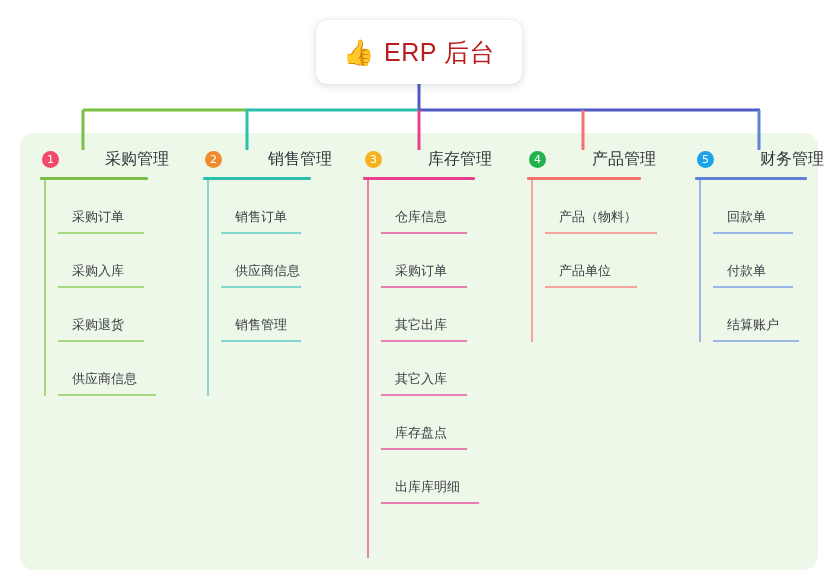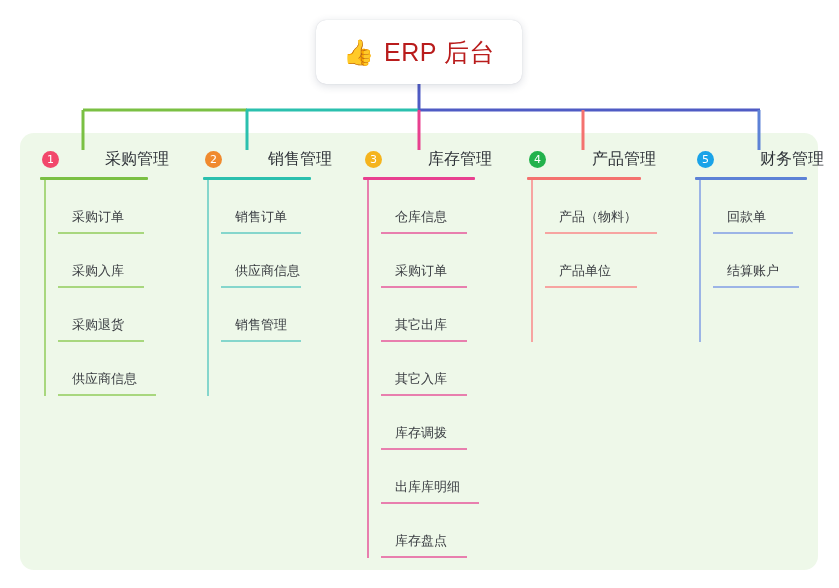--- a/index.html
+++ b/index.html
@@ -235,31 +235,27 @@
       </div>
       <div class="item">
         <span class="item-text">其它出库</span>
         <span class="item-rule" style="width:86px; background:#e87fae;"></span>
       </div>
       <div class="item">
         <span class="item-text">其它入库</span>
         <span class="item-rule" style="width:86px; background:#e87fae;"></span>
       </div>
       <div class="item">
-        <span class="item-text">库存调拨</span>
+        <span class="item-text">库存盘点</span>
         <span class="item-rule" style="width:86px; background:#e87fae;"></span>
       </div>
       <div class="item">
         <span class="item-text">出库库明细</span>
         <span class="item-rule" style="width:98px; background:#e87fae;"></span>
       </div>
-      <div class="item">
-        <span class="item-text">库存盘点</span>
-        <span class="item-rule" style="width:86px; background:#e87fae;"></span>
-      </div>
     </div>
   </div>
 
   <div class="branch" style="left:527px; top:148px;">
     <div class="branch-head">
       <span class="badge" style="background: rgb(34, 178, 76);">4</span>
       <span class="branch-label">产品管理</span>
     </div>
     <div class="branch-rule" style="width:114px; background:#f4726f;"></div>
     <div class="items">
@@ -281,19 +277,23 @@
       <span class="branch-label">财务管理</span>
     </div>
     <div class="branch-rule" style="width:112px; background:#5d82d6;"></div>
     <div class="items">
       <div class="spine" style="height:162px; background:#9cb4e6;"></div>
       <div class="item">
         <span class="item-text">回款单</span>
         <span class="item-rule" style="width:80px; background:#9cb4e6;"></span>
       </div>
       <div class="item">
+        <span class="item-text">付款单</span>
+        <span class="item-rule" style="width:80px; background:#9cb4e6;"></span>
+      </div>
+      <div class="item">
         <span class="item-text">结算账户</span>
         <span class="item-rule" style="width:86px; background:#9cb4e6;"></span>
       </div>
     </div>
   </div>
 
 </div>
 
 </body></html>

